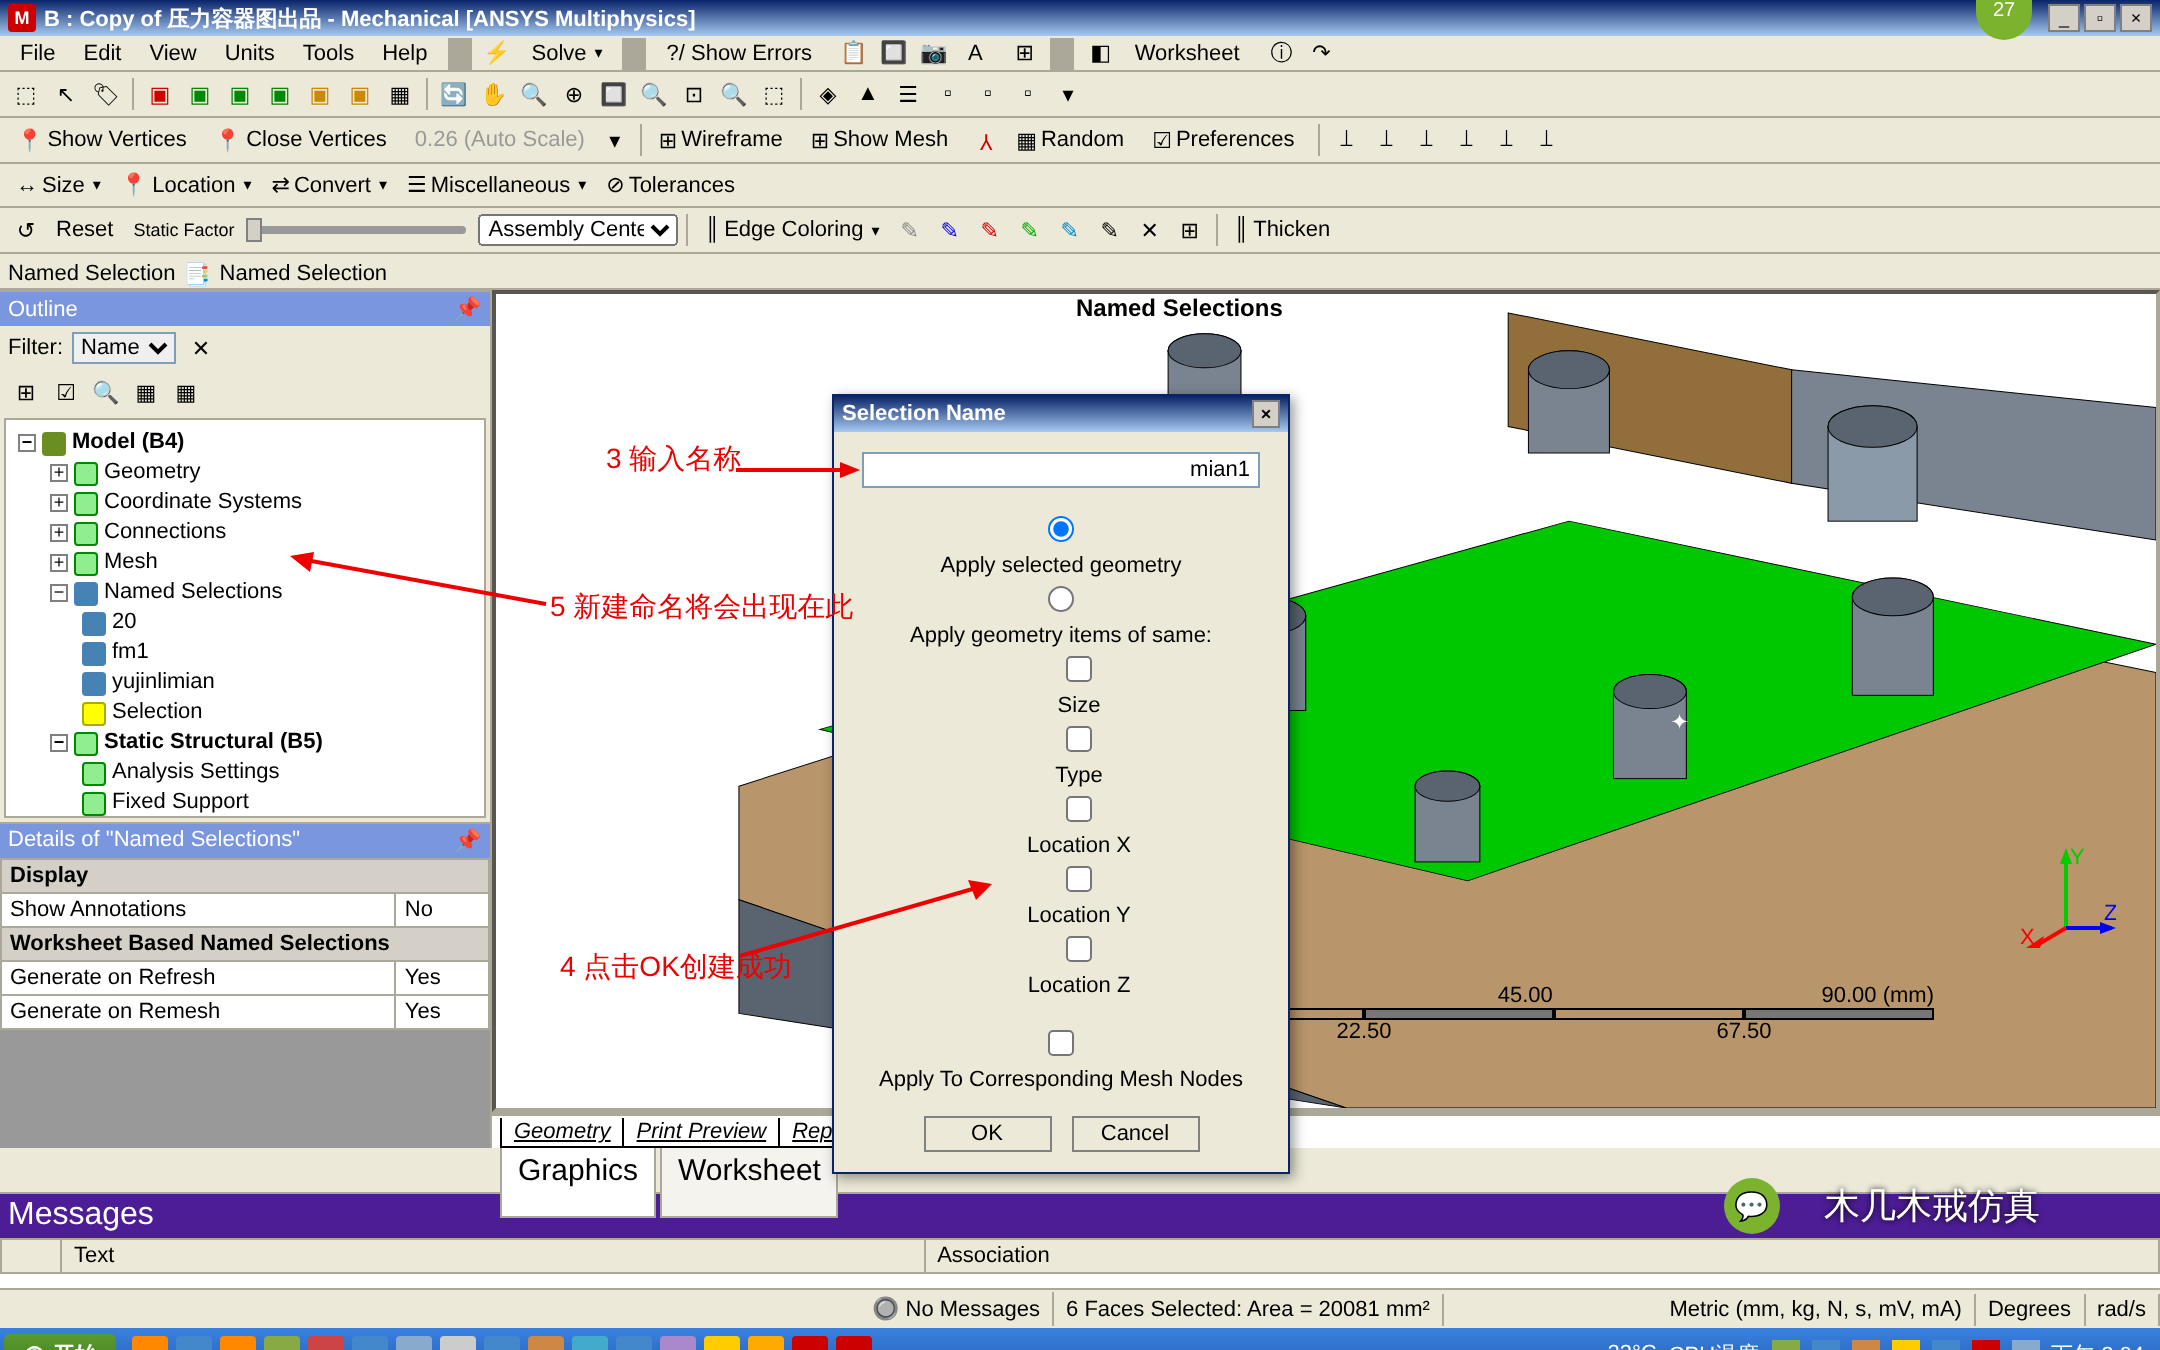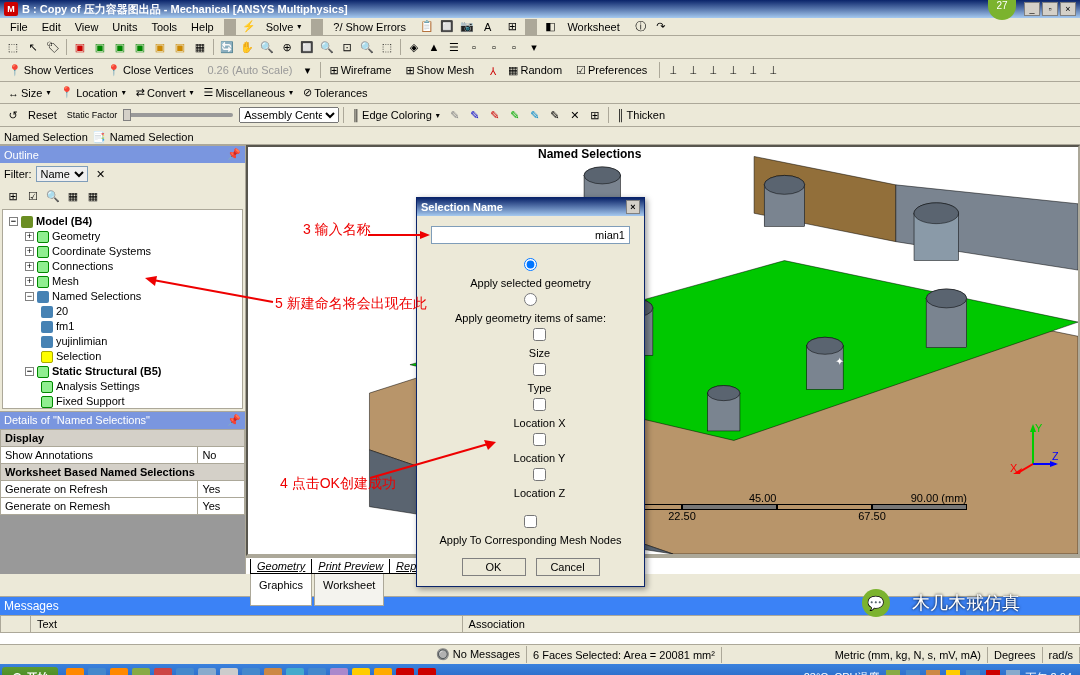--- a/index.html
+++ b/index.html
@@ -62,25 +62,25 @@
 
 .scale-bar { position:absolute; bottom:40px; left:50%; transform:translateX(-20%); width:380px; height:22px; font-size:11px; }
 .scale-bar .bar { height:6px; display:flex; }
 .scale-bar .seg { flex:1; border:1px solid #000; }
 .scale-bar .seg.b { background:#777; }
 .scale-bar .lbls { display:flex; justify-content:space-between; }
 
 .bot-tabs { display:flex; border-top:2px solid #aca899; padding:0 4px; font-size:11px; background:#fff; height:18px; align-items:flex-end; }
 .bot-tabs .tab { border:1px solid #000; border-top:none; padding:1px 6px; background:#fff; margin-right:-1px; cursor:pointer; text-decoration:underline; font-style:italic; }
 .graph-tabs { height:22px; padding-left:250px; display:flex; align-items:center; gap:2px; background:#ece9d8; }
-.graph-tabs .gtab { border:1px solid #aca899; padding:14px 8px; background:#f4f3ee; cursor:pointer; font-size:11px; }
+.graph-tabs .gtab { border:1px solid #aca899; padding:14px 8px; background:#f4f3ee; cursor:pointer; font-size:15px; }
 .graph-tabs .gtab.active { background:#fff; }
 
 .msg-area { height:48px; border-top:1px solid #aca899; background:#fff; }
-.msg-head { background:#3b82f6; color:#fff; padding:2px 4px; font-size:12px; }
+.msg-head { background:#4c1d95; color:#fff; padding:2px 4px; font-size:16px; }
 .msg-table { width:100%; border-collapse:collapse; font-size:11px; }
 .msg-table th,.msg-table td { border:1px solid #aca899; padding:2px 6px; text-align:left; background:#ece9d8; font-weight:normal; }
 
 .statusbar { height:20px; border-top:1px solid #aca899; background:#ece9d8; display:flex; align-items:center; font-size:11px; }
 .statusbar .cell { border-right:1px solid #aca899; padding:2px 6px; white-space:nowrap; }
 
 .taskbar { height:26px; background:linear-gradient(#3a81dd,#1e5bb7); display:flex; align-items:center; padding:0 2px; gap:2px; }
 .start { background:linear-gradient(#5c9b31,#3c7a18); color:#fff; padding:3px 10px; border-radius:3px; font-weight:bold; font-size:12px; cursor:pointer; display:flex; align-items:center; gap:4px; }
 .task-icons { display:flex; gap:4px; padding:0 6px; }
 .task-icons .ti { width:18px; height:18px; border-radius:2px; cursor:pointer; }

